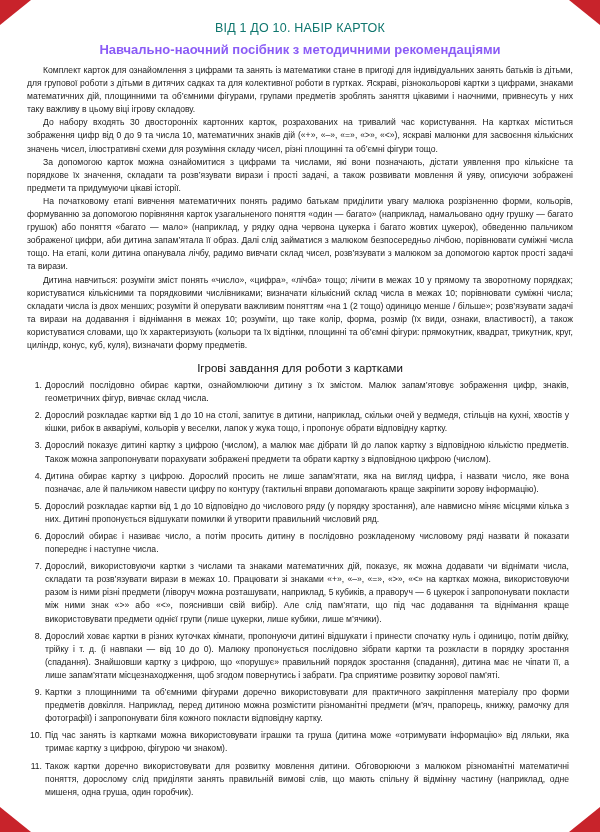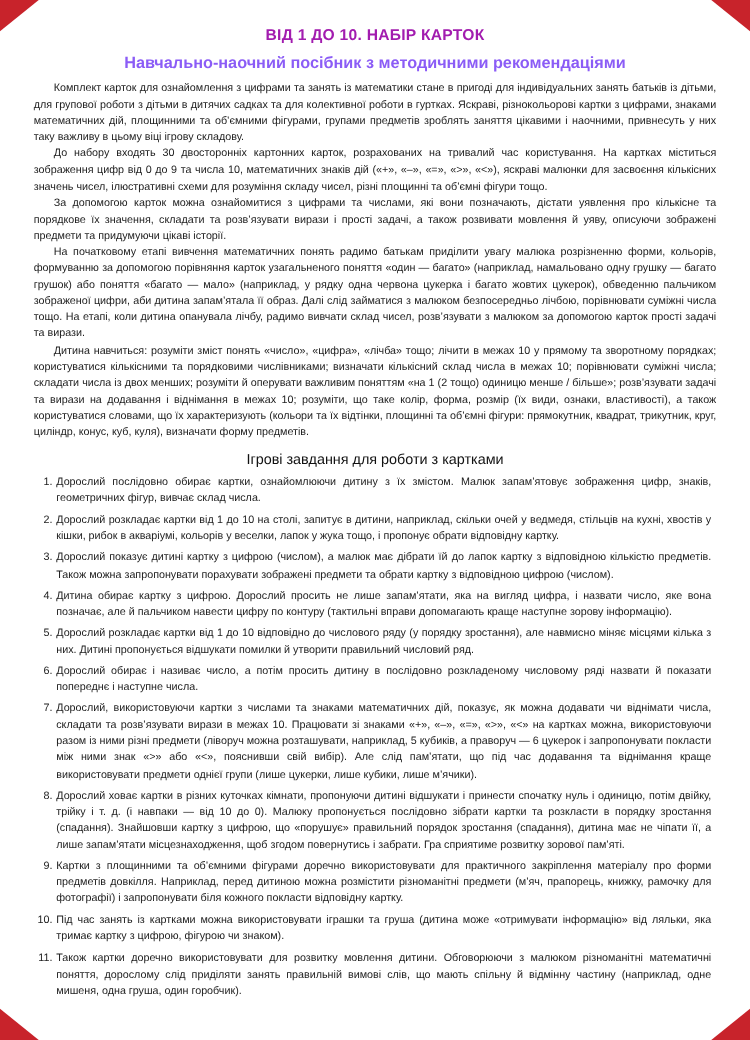--- a/index.html
+++ b/index.html
@@ -17,23 +17,23 @@
   .corner { position: absolute; width: 0; height: 0; }
   .corner.tl { top: 0; left: 0;  border-top: 25px solid #c8232b; border-right: 31px solid transparent; }
   .corner.tr { top: 0; right: 0; border-top: 25px solid #c8232b; border-left: 31px solid transparent; }
   .corner.bl { bottom: 0; left: 0;  border-bottom: 25px solid #c8232b; border-right: 31px solid transparent; }
   .corner.br { bottom: 0; right: 0; border-bottom: 25px solid #c8232b; border-left: 31px solid transparent; }
 
   h1.doc-title {
     margin: 21px 40px 0;
     font-size: 12.5px;
     line-height: 14px;
-    font-weight: bold;
+    font-weight: normal;
     text-align: center;
-    color: #a21caf;
+    color: #0f766e;
     letter-spacing: 0.2px;
   }
   h2.doc-subtitle {
     margin: 7px 30px 0;
     font-size: 13px;
     line-height: 15px;
     font-weight: bold;
     text-align: center;
     color: #8b5cf6;
   }
@@ -99,21 +99,21 @@
     <p>На початковому етапі вивчення математичних понять радимо батькам приділити увагу малюка розрізненню форми, кольорів, формуванню за допомогою порівняння карток узагальненого поняття «один — багато» (наприклад, намальовано одну грушку — багато грушок) або поняття «багато — мало» (наприклад, у рядку одна червона цукерка і багато жовтих цукерок), обведенню пальчиком зображеної цифри, аби дитина запам’ятала її образ. Далі слід займатися з малюком безпосередньо лічбою, порівнювати суміжні числа тощо. На етапі, коли дитина опанувала лічбу, радимо вивчати склад чисел, розв’язувати з малюком за допомогою карток прості задачі та вирази.</p>
     <p>Дитина навчиться: розуміти зміст понять «число», «цифра», «лічба» тощо; лічити в межах 10 у прямому та зворотному порядках; користуватися кількісними та порядковими числівниками; визначати кількісний склад числа в межах 10; порівнювати суміжні числа; складати числа із двох менших; розуміти й оперувати важливим поняттям «на 1 (2 тощо) одиницю менше / більше»; розв’язувати задачі та вирази на додавання і віднімання в межах 10; розуміти, що таке колір, форма, розмір (їх види, ознаки, властивості), а також користуватися словами, що їх характеризують (кольори та їх відтінки, площинні та об’ємні фігури: прямокутник, квадрат, трикутник, круг, циліндр, конус, куб, куля), визначати форму предметів.</p>
   </div>
 
   <h3 class="section-heading">Ігрові завдання для роботи з картками</h3>
 
   <ol class="task-list">
     <li>Дорослий послідовно обирає картки, ознайомлюючи дитину з їх змістом. Малюк запам’ятовує зображення цифр, знаків, геометричних фігур, вивчає склад числа.</li>
     <li>Дорослий розкладає картки від 1 до 10 на столі, запитує в дитини, наприклад, скільки очей у ведмедя, стільців на кухні, хвостів у кішки, рибок в акваріумі, кольорів у веселки, лапок у жука тощо, і пропонує обрати відповідну картку.</li>
     <li>Дорослий показує дитині картку з цифрою (числом), а малюк має дібрати їй до лапок картку з відповідною кількістю предметів. Також можна запропонувати порахувати зображені предмети та обрати картку з відповідною цифрою (числом).</li>
-    <li>Дитина обирає картку з цифрою. Дорослий просить не лише запам’ятати, яка на вигляд цифра, і назвати число, яке вона позначає, але й пальчиком навести цифру по контуру (тактильні вправи допомагають краще наступне зорову інформацію).</li>
+    <li>Дитина обирає картку з цифрою. Дорослий просить не лише запам’ятати, яка на вигляд цифра, і назвати число, яке вона позначає, але й пальчиком навести цифру по контуру (тактильні вправи допомагають краще закріпити зорову інформацію).</li>
     <li>Дорослий розкладає картки від 1 до 10 відповідно до числового ряду (у порядку зростання), але навмисно міняє місцями кілька з них. Дитині пропонується відшукати помилки й утворити правильний числовий ряд.</li>
     <li>Дорослий обирає і називає число, а потім просить дитину в послідовно розкладеному числовому ряді назвати й показати попереднє і наступне числа.</li>
     <li>Дорослий, використовуючи картки з числами та знаками математичних дій, показує, як можна додавати чи віднімати числа, складати та розв’язувати вирази в межах 10. Працювати зі знаками «+», «–», «=», «&gt;», «&lt;» на картках можна, використовуючи разом із ними різні предмети (ліворуч можна розташувати, наприклад, 5 кубиків, а праворуч — 6 цукерок і запропонувати покласти між ними знак «&gt;» або «&lt;», пояснивши свій вибір). Але слід пам’ятати, що під час додавання та віднімання краще використовувати предмети однієї групи (лише цукерки, лише кубики, лише м’ячики).</li>
     <li>Дорослий ховає картки в різних куточках кімнати, пропонуючи дитині відшукати і принести спочатку нуль і одиницю, потім двійку, трійку і т. д. (і навпаки — від 10 до 0). Малюку пропонується послідовно зібрати картки та розкласти в порядку зростання (спадання). Знайшовши картку з цифрою, що «порушує» правильний порядок зростання (спадання), дитина має не чіпати її, а лише запам’ятати місцезнаходження, щоб згодом повернутись і забрати. Гра сприятиме розвитку зорової пам’яті.</li>
     <li>Картки з площинними та об’ємними фігурами доречно використовувати для практичного закріплення матеріалу про форми предметів довкілля. Наприклад, перед дитиною можна розмістити різноманітні предмети (м’яч, прапорець, книжку, рамочку для фотографії) і запропонувати біля кожного покласти відповідну картку.</li>
     <li>Під час занять із картками можна використовувати іграшки та груша (дитина може «отримувати інформацію» від ляльки, яка тримає картку з цифрою, фігурою чи знаком).</li>
     <li>Також картки доречно використовувати для розвитку мовлення дитини. Обговорюючи з малюком різноманітні математичні поняття, дорослому слід приділяти занять правильній вимові слів, що мають спільну й відмінну частину (наприклад, одне мишеня, одна груша, один горобчик).</li>
   </ol>
 
 </div>

